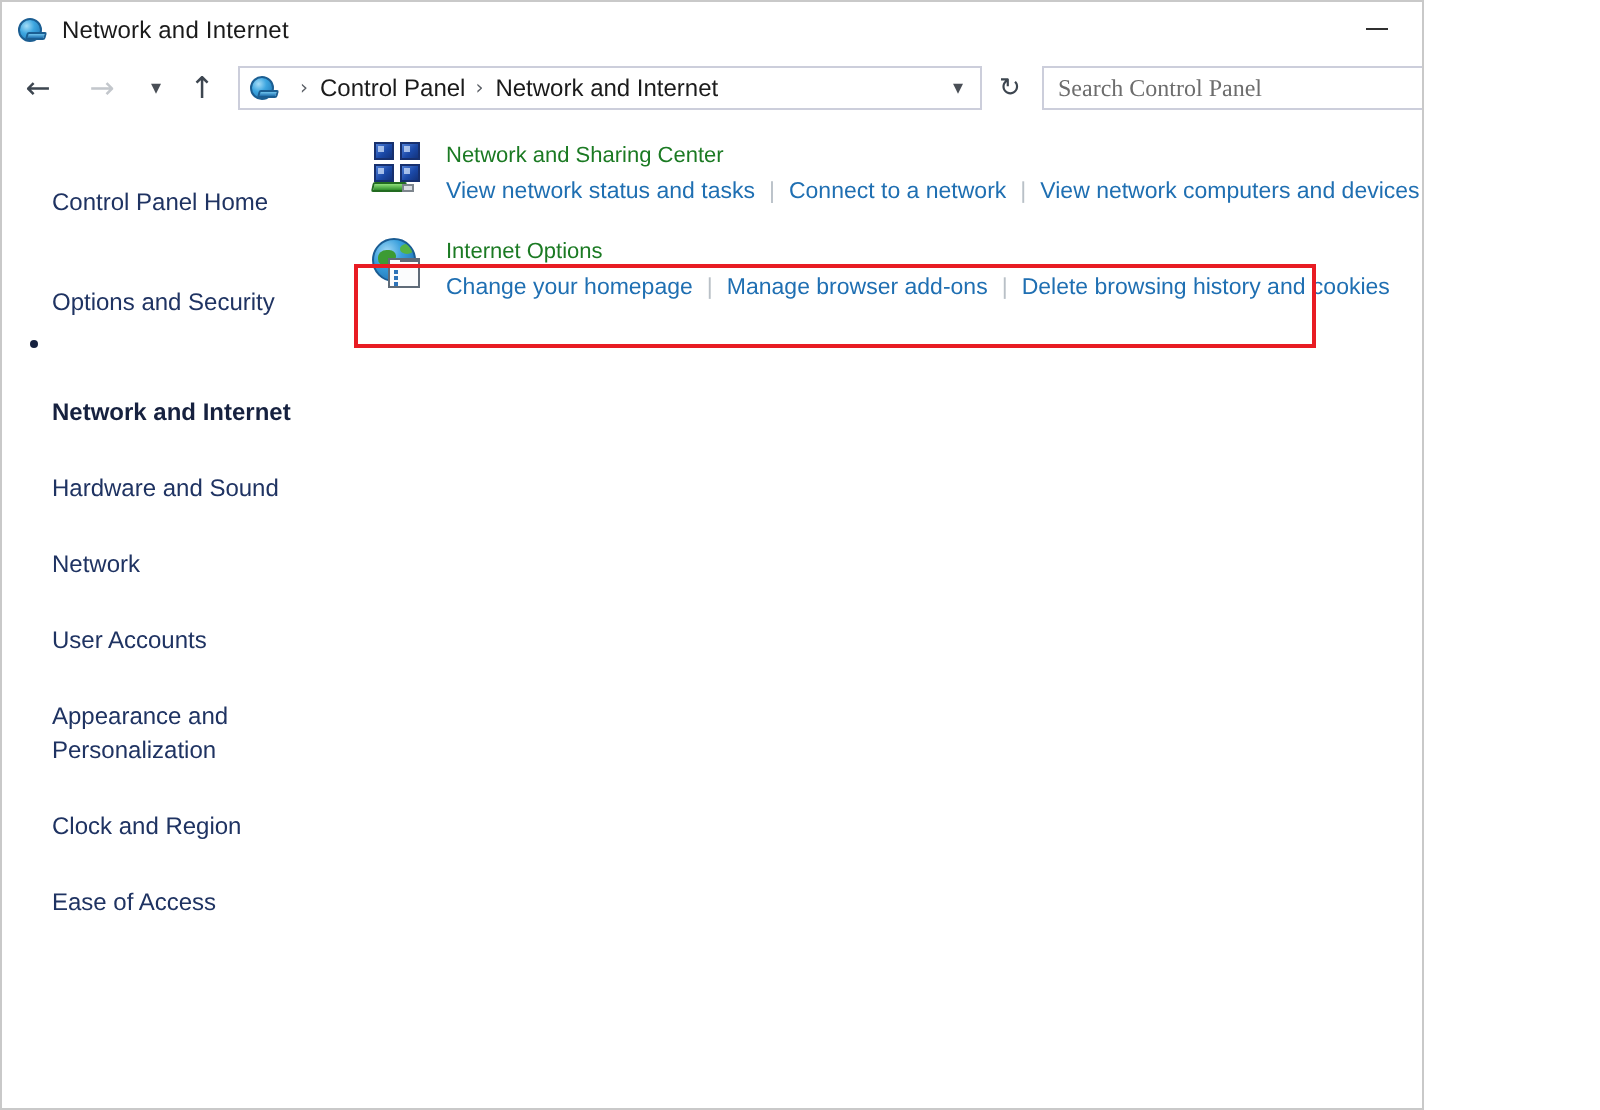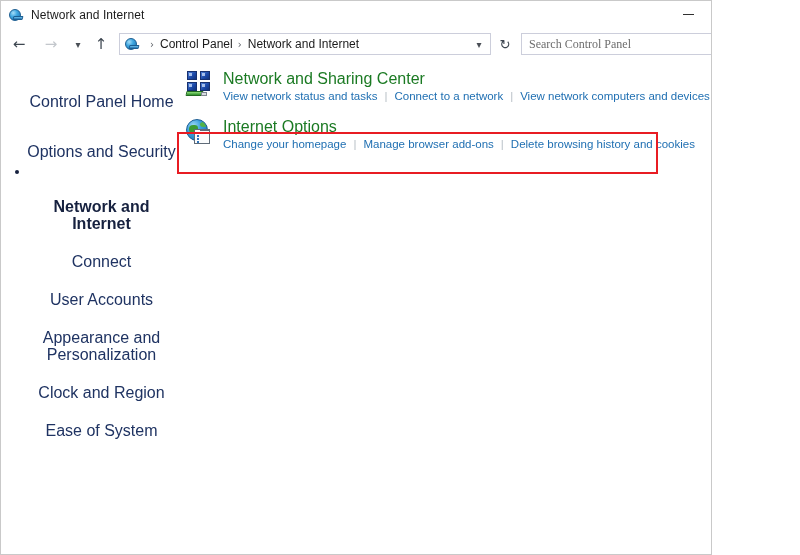--- a/index.html
+++ b/index.html
@@ -160,27 +160,26 @@
     width: 800px; height: 494px;
     background: #ffffff;
   }
 
   .sidebar {
     position: absolute; left: 0; top: 0;
     width: 176px; height: 494px;
     padding-top: 14px;
   }
   .side-item {
-    font-size: 16px;
+    font-size: 12px;
     color: #1f3362;
     padding: 2px 0 2px 25px;
     line-height: 17px;
     position: relative;
     white-space: pre-line;
-    text-align: center;
   }
   .side-item.link { color: #1f3362; }
   .side-item.gap { margin-top: 12px; }
   .side-item.active {
     font-weight: bold;
     color: #16213f;
   }
   .side-bullet {
     position: absolute; left: 14px; top: 8px;
     width: 4px; height: 4px;
@@ -199,21 +198,21 @@
     padding: 9px 0 4px 8px;
   }
   .cat-icon {
     width: 30px; height: 30px;
     flex: 0 0 auto;
     margin-right: 8px;
     position: relative;
   }
   .cat-body { padding-top: 1px; }
   .cat-title {
-    font-size: 16px;
+    font-size: 11px;
     color: #1b7a23;
     line-height: 17px;
     white-space: nowrap;
   }
   .cat-links {
     margin-top: 2px;
     display: flex; align-items: center;
     font-size: 11.5px;
     line-height: 15px;
   }
@@ -415,34 +414,37 @@
         <span>Control Panel Home</span>
       </div>
       <div class="side-item link gap">
         <span>Options and Security</span>
       </div>
       <div class="side-item active">
         <span class="side-bullet"></span>
         <span>Network and Internet</span>
       </div>
       <div class="side-item link">
-        <span>Connect</span>
+        <span>Hardware and Sound</span>
+      </div>
+      <div class="side-item link">
+        <span>Network</span>
       </div>
       <div class="side-item link">
         <span>User Accounts</span>
       </div>
       <div class="side-item link">
         <span>Appearance and
 Personalization</span>
       </div>
       <div class="side-item link">
         <span>Clock and Region</span>
       </div>
       <div class="side-item link">
-        <span>Ease of System</span>
+        <span>Ease of Access</span>
       </div>
     </div>
 
     <div class="catlist">
 
       <div class="category">
         <div class="cat-icon net-icon">
           <div class="mon m1"></div>
             <div class="mon m2"></div>
           <div class="mon m3"></div>

